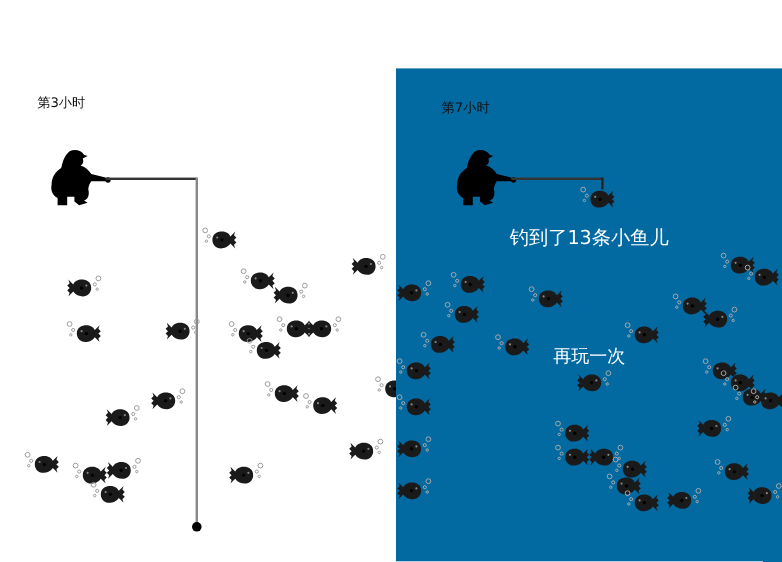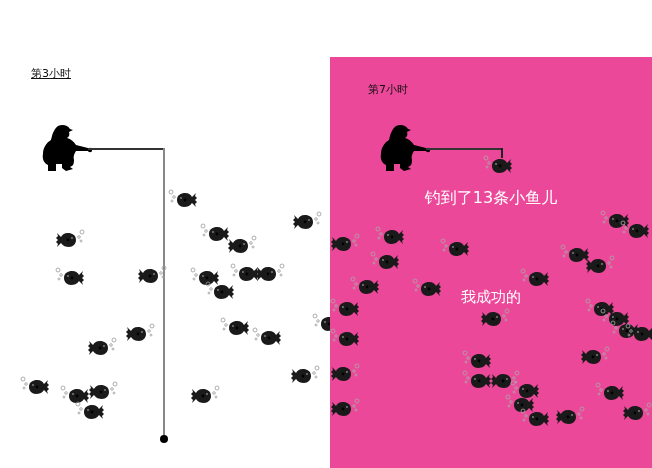--- a/index.html
+++ b/index.html
@@ -1,37 +1,37 @@
 <!DOCTYPE html>
 <html><head>
 <meta charset="utf-8">
 <style>
   * { box-sizing: border-box; margin: 0; padding: 0; }
   html, body { width: 652px; height: 468px; overflow: hidden; background: #ffffff; }
   body { position: relative; font-family: "DejaVu Sans", "Liberation Sans", sans-serif; }
   .panel { position: absolute; overflow: hidden; }
   #left-panel { left: 0; top: 0; width: 330px; height: 468px; background: #ffffff; }
-  #right-panel { left: 330px; top: 57px; width: 322px; height: 411px; background: #ec4899; }
+  #right-panel { left: 330px; top: 57px; width: 322px; height: 411px; background: #0369a1; }
   .hour-label { position: absolute; font-size: 11px; color: #111; }
   .fisher { position: absolute; width: 60px; height: 48px; }
   .rod { position: absolute; height: 1.5px; background: #333; }
   .line { position: absolute; width: 2px; background: #888; }
   .sinker { position: absolute; width: 8px; height: 8px; border-radius: 50%; background: #000; }
   .fish { position: absolute; width: 30px; height: 22px; }
   .fish.flip svg { transform: scaleX(-1); }
   .result-msg { position: absolute; left: 0; width: 322px; text-align: center; color: #ffffff;
                 font-size: 16px; line-height: 19px; top: 131px; }
   .replay-btn { position: absolute; left: 115px; top: 228px; width: 92px; height: 24px; text-align: center;
                 color: #ffffff; font-size: 15px; line-height: 24px; cursor: pointer; }
 </style>
 </head>
 <body>
 
 <div class="panel" id="left-panel">
-  <div class="hour-label" style="left:31px;top:66px;text-decoration:underline;">第3小时</div>
+  <div class="hour-label" style="left:31px;top:78px;">第3小时</div>
 
   <div class="fisher" style="left:40px;top:124px;">
     <svg width="60" height="48" viewBox="0 0 60 48">
       <path d="M18 2 C22 0 28 1 30 5 L33 6 L29 8 C30 11 29 13 27 14 C31 15 34 18 36 21 L48 24 L49 27 L36 27 C34 30 33 33 34 36 C34 40 33 42 30 43 L33 45 L26 47 L22 44 L22 40 L16 40 L16 47 L8 47 L8 41 C4 39 2 35 3 30 C3 24 6 19 11 16 C12 12 13 6 18 2 Z" fill="#000"></path>
       <circle cx="50" cy="26" r="2.2" fill="#000"></circle>
     </svg>
   </div>
   <div class="rod" style="left:88px;top:148px;width:76px;"></div>
   <div class="line" style="left:163px;top:148px;height:290px;"></div>
   <div class="sinker" style="left:160px;top:435px;"></div>
@@ -476,14 +476,14 @@
       <circle cx="50" cy="26" r="2.2" fill="#000"></circle>
     </svg>
   </div>
   <div class="rod" style="left:96px;top:91px;width:76px;"></div>
   <div class="line" style="left:171px;top:91px;height:10px;width:1.5px;background:#222;"></div>
 
   <div class="result-msg">
     <div>钓到了13条小鱼儿</div>
   </div>
 
-  <div class="replay-btn">我成功的</div>
+  <div class="replay-btn">再玩一次</div>
 </div>
 
 </body></html>

